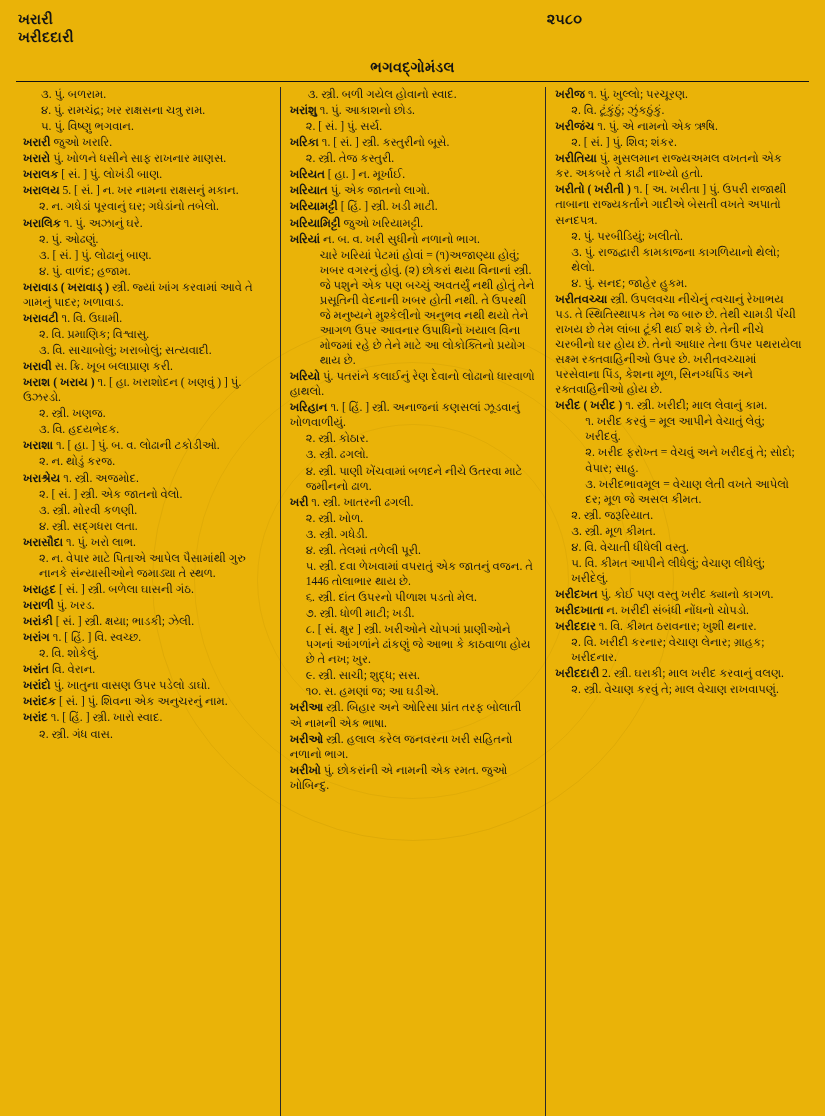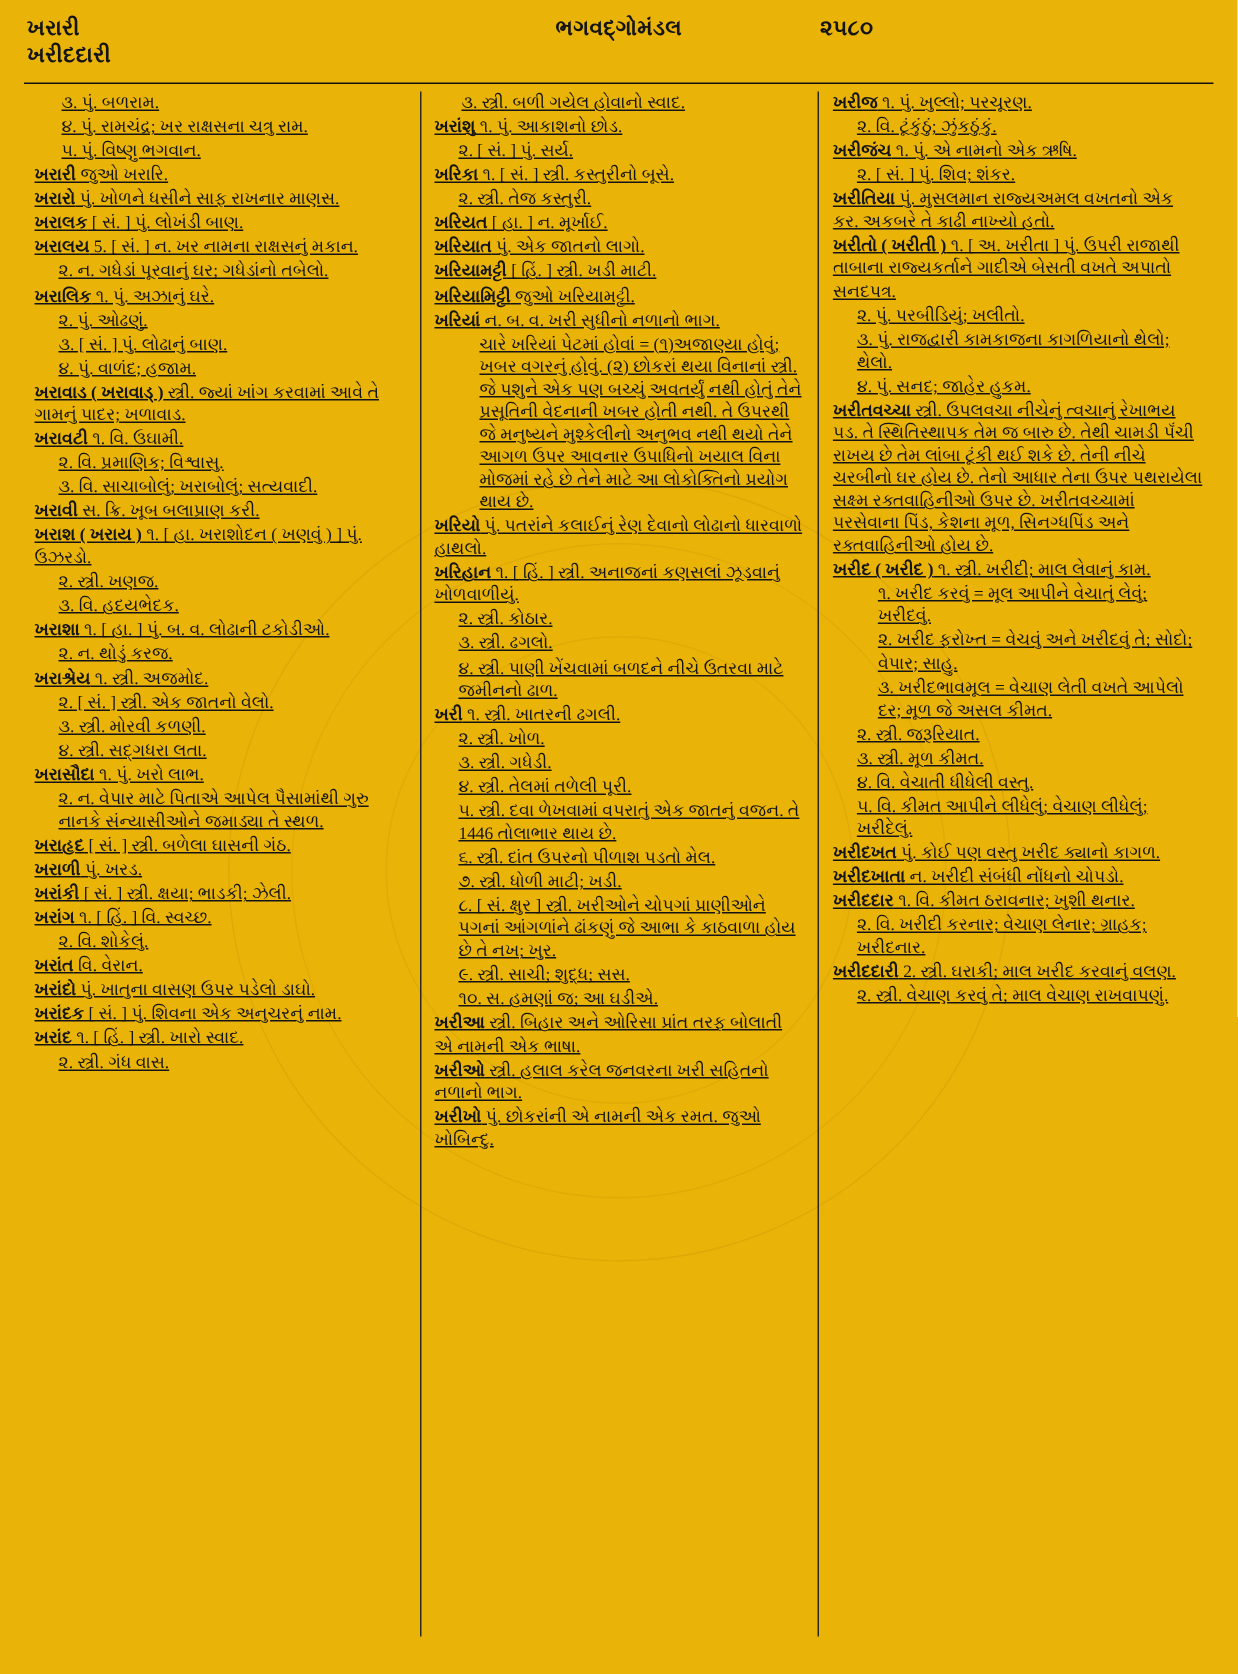--- a/index.html
+++ b/index.html
@@ -58,38 +58,38 @@
   }
   .hdr-left {
     line-height: 1.25;
     text-align: left;
     width: 33%;
   }
   .hdr-center {
     width: 34%;
     text-align: center;
     padding-top: 1px;
+    margin-top: 48px;
   }
   .hdr-right {
     width: 33%;
     text-align: left;
     padding-top: 1px;
   }
   .rule {
     border: none;
     border-top: 1.3px solid #111;
     margin: 3px 2px 5px 2px;
   }
 
   .columns {
     position: relative;
     display: flex;
     gap: 0;
     height: 1030px;
-    text-decoration: underline;
   }
   .col {
     width: 33.33%;
     padding: 0 9px;
     box-sizing: border-box;
     font-size: 11.6px;
     line-height: 1.30;
     text-align: left;
   }
   .col + .col {

